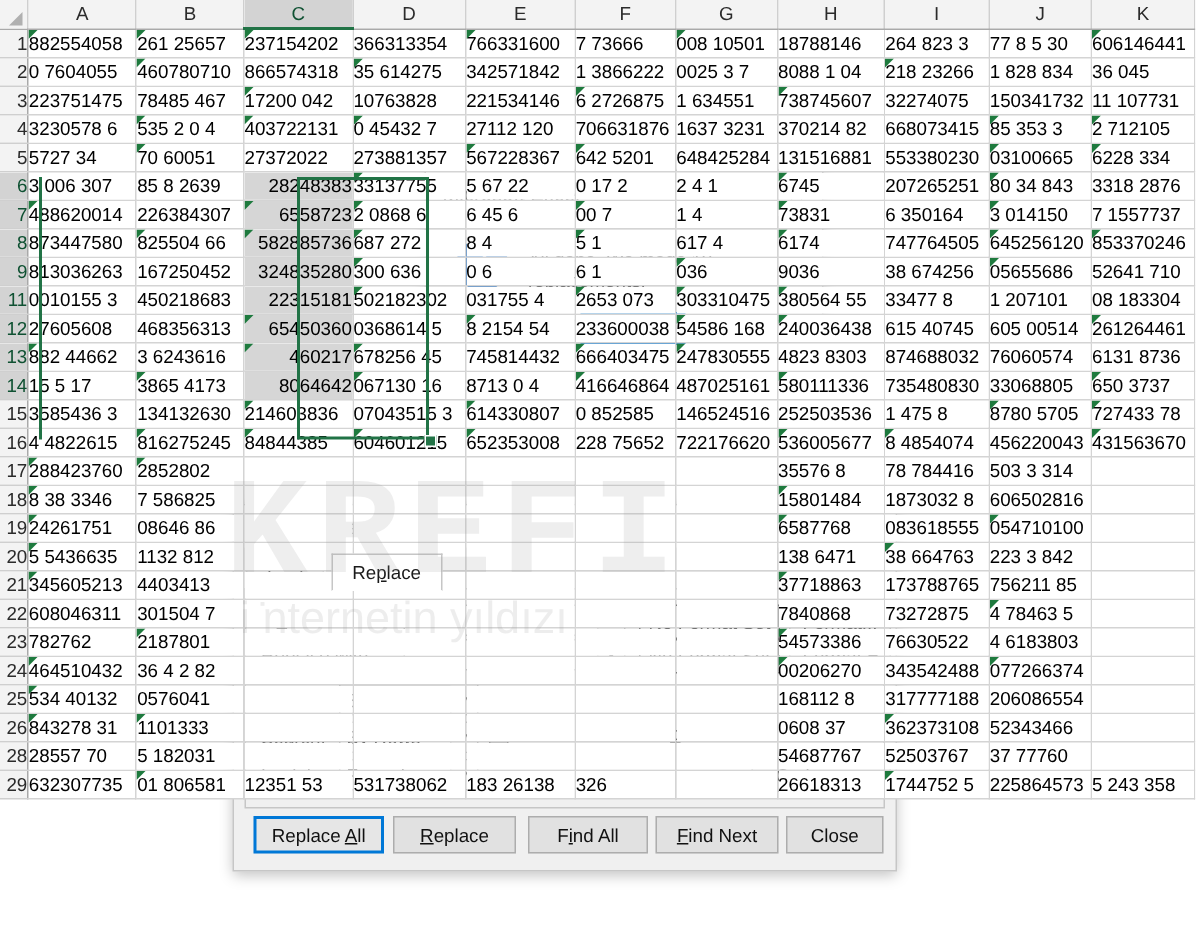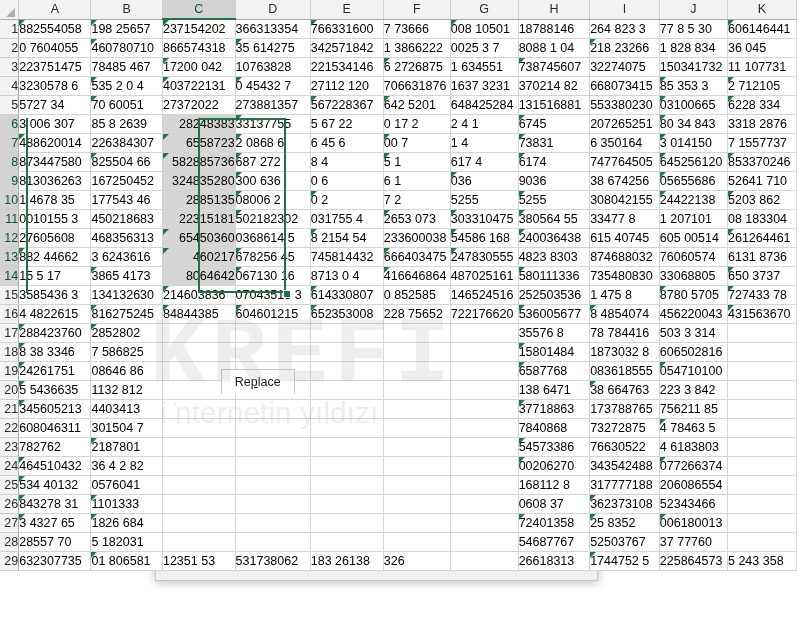--- a/index.html
+++ b/index.html
@@ -375,21 +375,21 @@
             <th>H</th>
             <th>I</th>
             <th>J</th>
             <th>K</th>
           </tr>
       </thead>
       <tbody id="sheet-body">
           <tr>
             <td class="rowhdr">1</td>
             <td class="cell flag">882554058</td>
-            <td class="cell flag">198 25657</td>
+            <td class="cell flag">261 25657</td>
             <td class="cell flag">237154202</td>
             <td class="cell">366313354</td>
             <td class="cell flag">766331600</td>
             <td class="cell">7 73666</td>
             <td class="cell flag">008 10501</td>
             <td class="cell">18788146</td>
             <td class="cell">264 823 3</td>
             <td class="cell">77 8 5 30</td>
             <td class="cell flag">606146441</td>
           </tr>
@@ -499,34 +499,20 @@
             <td class="cell flag">300 636</td>
             <td class="cell">0 6</td>
             <td class="cell">6 1</td>
             <td class="cell flag">036</td>
             <td class="cell">9036</td>
             <td class="cell">38 674256</td>
             <td class="cell flag">05655686</td>
             <td class="cell">52641 710</td>
           </tr>
           <tr>
-            <td class="rowhdr rowsel">10</td>
-            <td class="cell">1 4678 35</td>
-            <td class="cell">177543 46</td>
-            <td class="cell sel num">2885135</td>
-            <td class="cell flag">08006 2</td>
-            <td class="cell flag">0 2</td>
-            <td class="cell">7 2</td>
-            <td class="cell">5255</td>
-            <td class="cell flag">5255</td>
-            <td class="cell">308042155</td>
-            <td class="cell flag">24422138</td>
-            <td class="cell flag">5203 862</td>
-          </tr>
-          <tr>
             <td class="rowhdr rowsel">11</td>
             <td class="cell">0010155 3</td>
             <td class="cell">450218683</td>
             <td class="cell sel num">22315181</td>
             <td class="cell flag">502182302</td>
             <td class="cell">031755  4</td>
             <td class="cell flag">2653 073</td>
             <td class="cell flag">303310475</td>
             <td class="cell flag">380564 55</td>
             <td class="cell">33477 8</td>
@@ -734,34 +720,20 @@
             <td class="cell flag">843278 31</td>
             <td class="cell flag">1101333</td>
             <td class="cell"></td>
             <td class="cell"></td>
             <td class="cell"></td>
             <td class="cell"></td>
             <td class="cell"></td>
             <td class="cell">0608 37</td>
             <td class="cell flag">362373108</td>
             <td class="cell">52343466</td>
-            <td class="cell"></td>
-          </tr>
-          <tr>
-            <td class="rowhdr">27</td>
-            <td class="cell flag">3 4327 65</td>
-            <td class="cell flag">1826 684</td>
-            <td class="cell"></td>
-            <td class="cell"></td>
-            <td class="cell"></td>
-            <td class="cell"></td>
-            <td class="cell"></td>
-            <td class="cell flag">72401358</td>
-            <td class="cell flag">25 8352</td>
-            <td class="cell flag">006180013</td>
             <td class="cell"></td>
           </tr>
           <tr>
             <td class="rowhdr">28</td>
             <td class="cell">28557 70</td>
             <td class="cell">5 182031</td>
             <td class="cell"></td>
             <td class="cell"></td>
             <td class="cell"></td>
             <td class="cell"></td>

